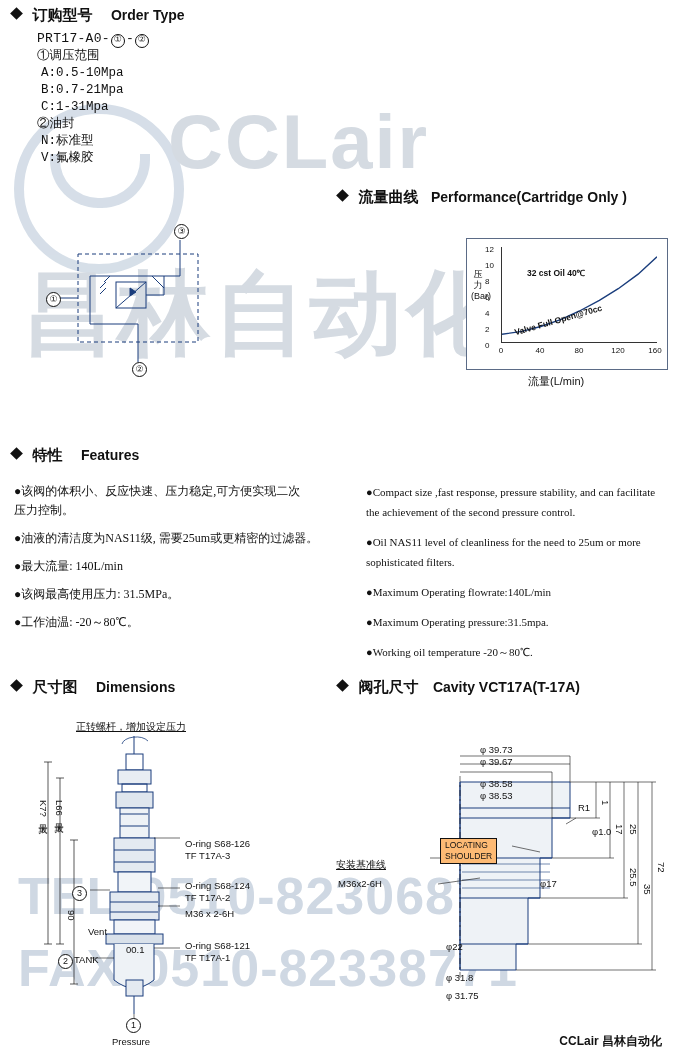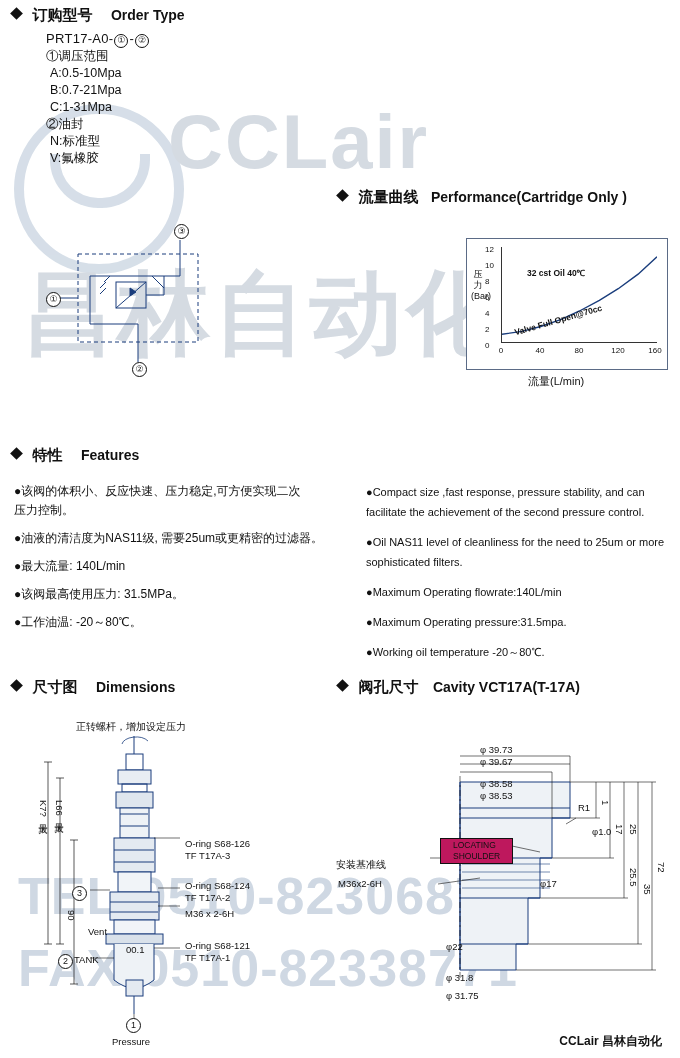--- a/index.html
+++ b/index.html
@@ -38,21 +38,21 @@
     position:absolute;font-weight:bold;white-space:nowrap;
   }
   .dia{display:inline-block;transform:rotate(45deg);width:9px;height:9px;background:#111;margin-right:7px;vertical-align:2px;}
   .cn{font-size:15px;}
   .en{font-size:14px;}
 
   
   #order-type{left:12px;top:6px;}
   #order-type .en{margin-left:14px;}
   .order-lines{
-    position:absolute;left:46px;top:30px;font-size:12.5px;line-height:17px;
+    position:absolute;left:37px;top:30px;font-size:12.5px;line-height:17px;font-family:Liberation Mono, monospace;
   }
   .order-code{font-size:13px;letter-spacing:.3px;}
   .circ{
     display:inline-block;width:12px;height:12px;border:1px solid #111;border-radius:50%;
     font-size:9px;line-height:11px;text-align:center;margin:0 1px;
   }
   .indent{padding-left:4px;}
 
   
   #perf-title{left:338px;top:188px;}
@@ -76,38 +76,38 @@
   
   .schem{position:absolute;left:60px;top:236px;width:230px;height:140px;}
   .num-circ{
     position:absolute;width:13px;height:13px;border:1px solid #111;border-radius:50%;
     font-size:9px;line-height:12px;text-align:center;background:#fff;
   }
 
   
   #feat-title{left:12px;top:446px;}
   #feat-title .en{margin-left:14px;}
-  .feat-col{position:absolute;font-size:12px;line-height:19px;}
+  .feat-col{position:absolute;font-size:12px;line-height:19px;font-family:Liberation Serif, serif;}
   .feat-cn{left:14px;top:482px;width:320px;}
   .feat-en{left:366px;top:482px;width:300px;font-size:11px;line-height:20px;}
   .feat-cn p,.feat-en p{margin:0 0 9px 0;}
   .feat-en p{margin:0 0 10px 0;}
 
   
   #dim-title{left:12px;top:678px;}
   #dim-title .en{margin-left:14px;}
   #cav-title{left:338px;top:678px;}
   #cav-title .en{margin-left:10px;}
 
   .smalltxt{position:absolute;font-size:9.5px;white-space:nowrap;}
-  .smalltxt.cnlbl{font-size:10px;}
+  .smalltxt.cnlbl{font-size:10px;text-decoration:underline;}
   .vert{writing-mode:vertical-rl;text-orientation:mixed;}
   .boxlbl{
-    position:absolute;border:1px solid #111;background:#be185d;font-size:8.5px;
-    line-height:11px;padding:1px 12px;white-space:nowrap;
+    position:absolute;border:1px solid #111;background:#fdba74;font-size:8.5px;
+    line-height:11px;padding:1px 4px;white-space:nowrap;
   }
   .footer{
     position:absolute;right:18px;bottom:8px;font-size:12px;font-weight:bold;color:#111;
   }
   svg{display:block;}
 </style>
 </head>
 <body>
 
 <div class="wm wm-logo"></div>

